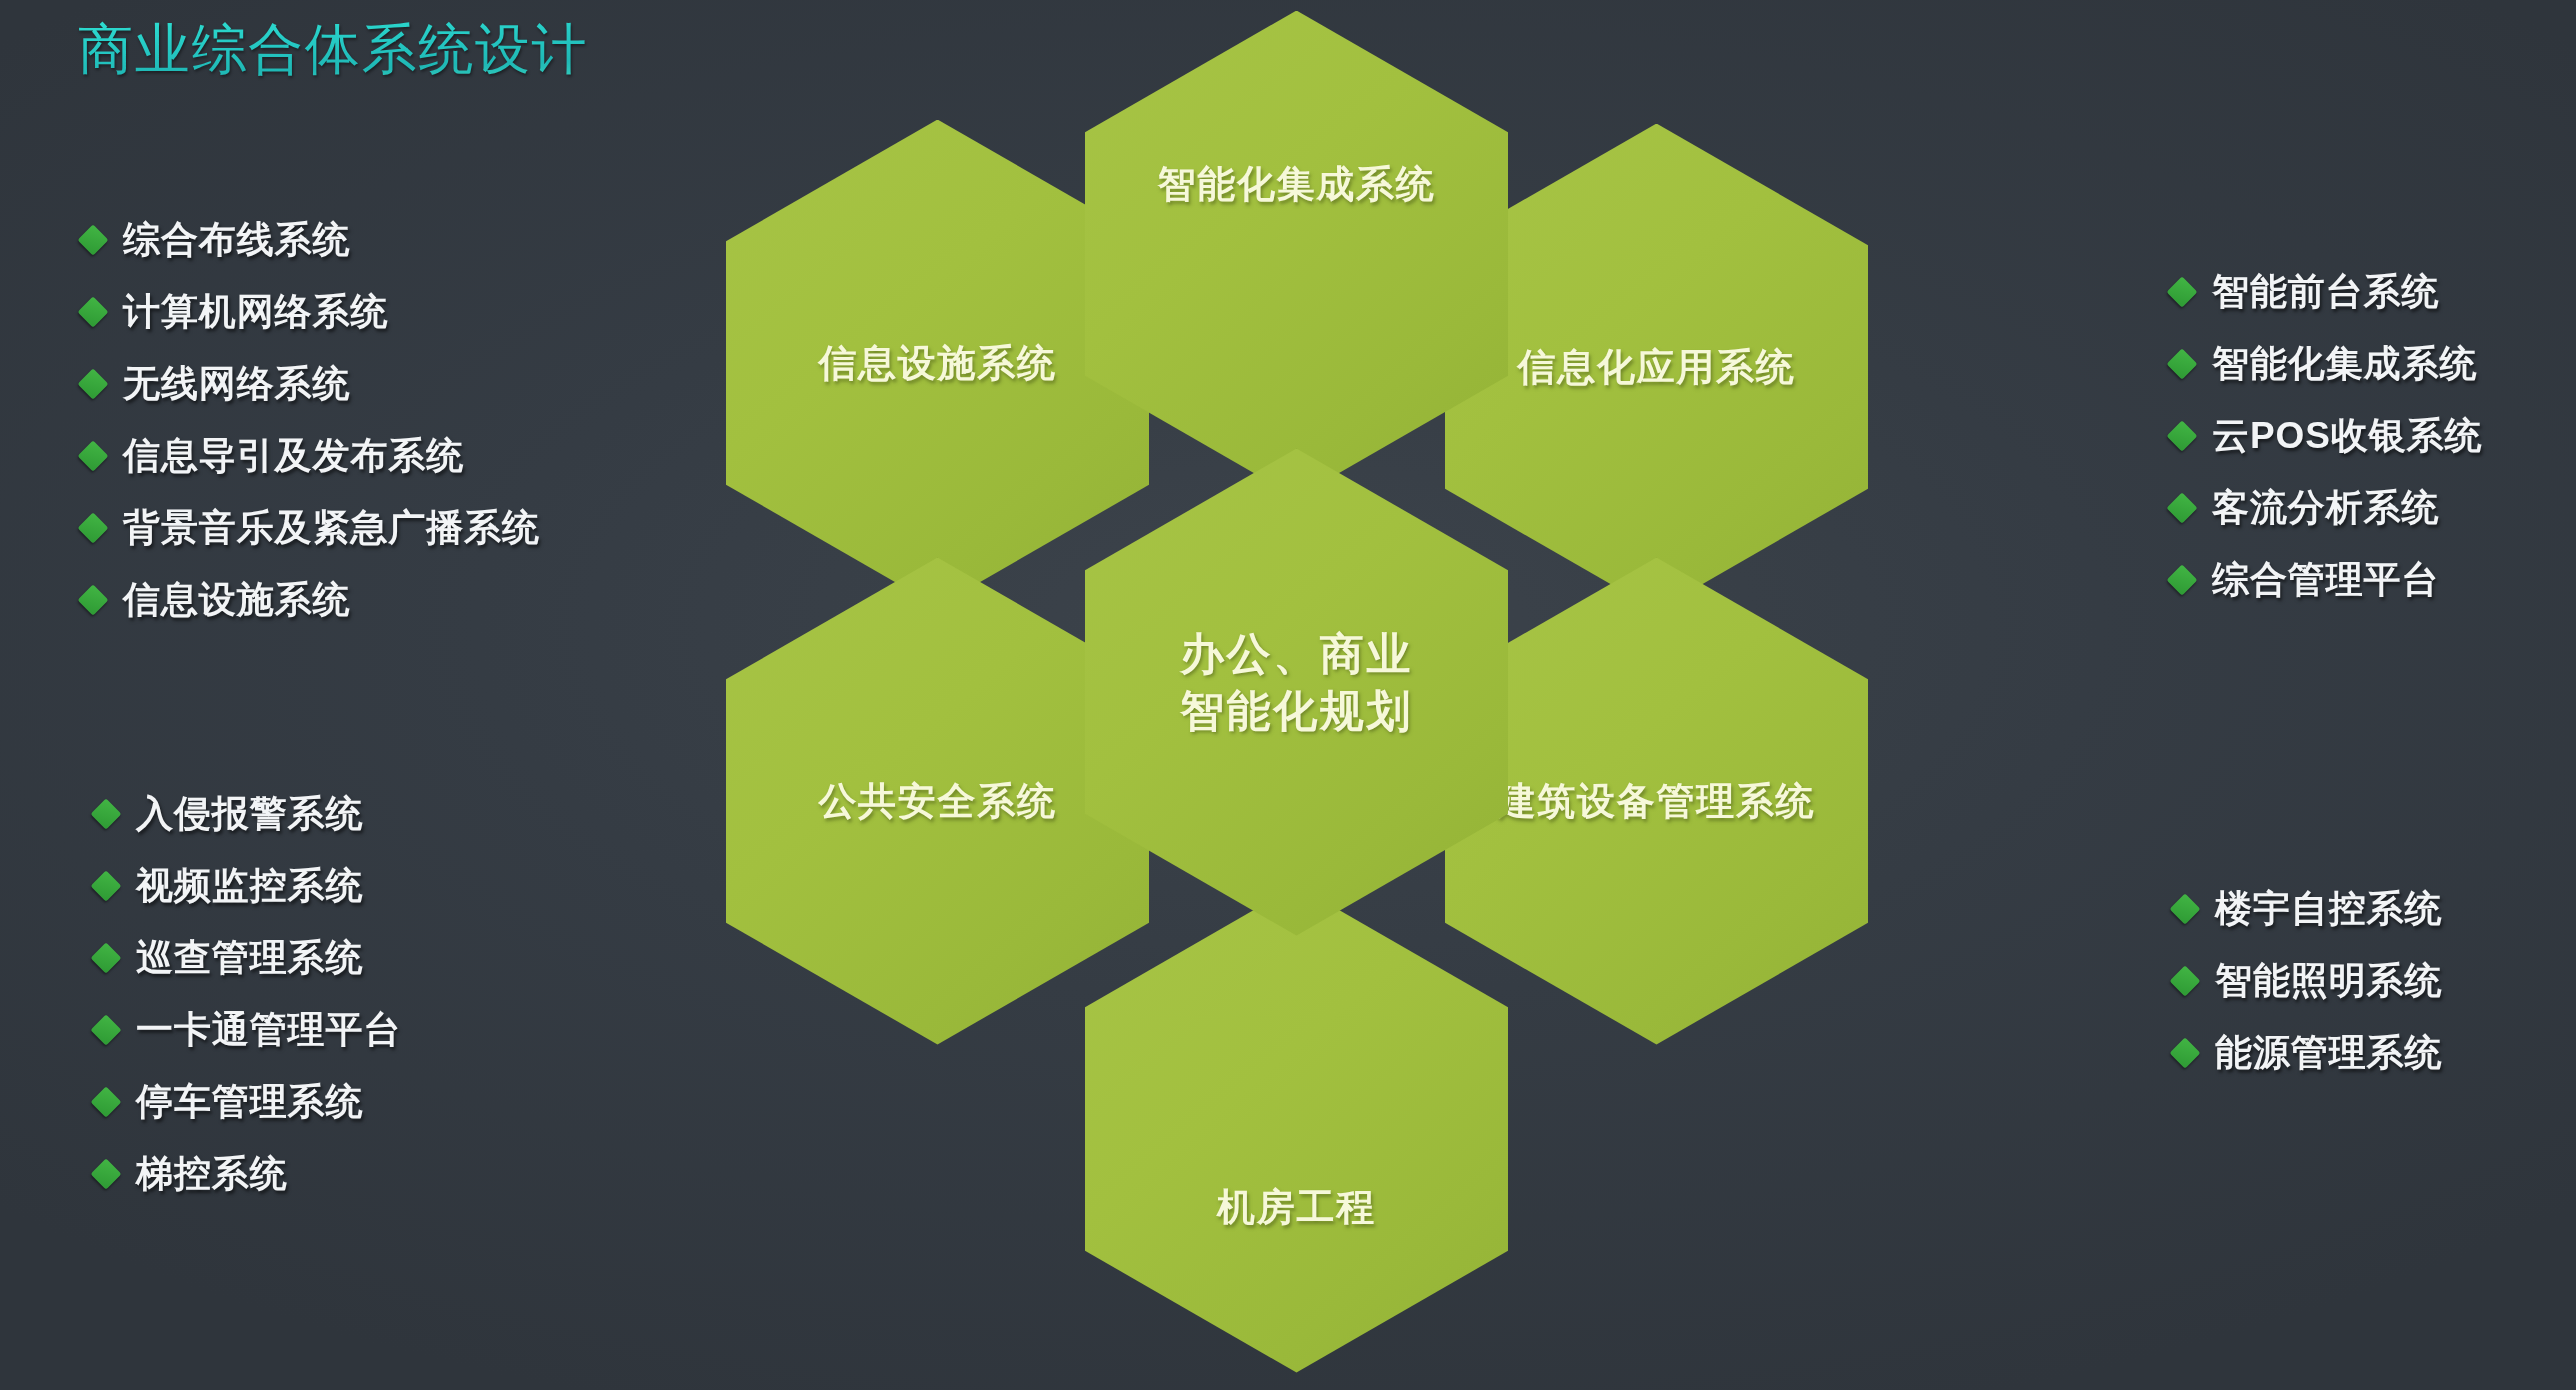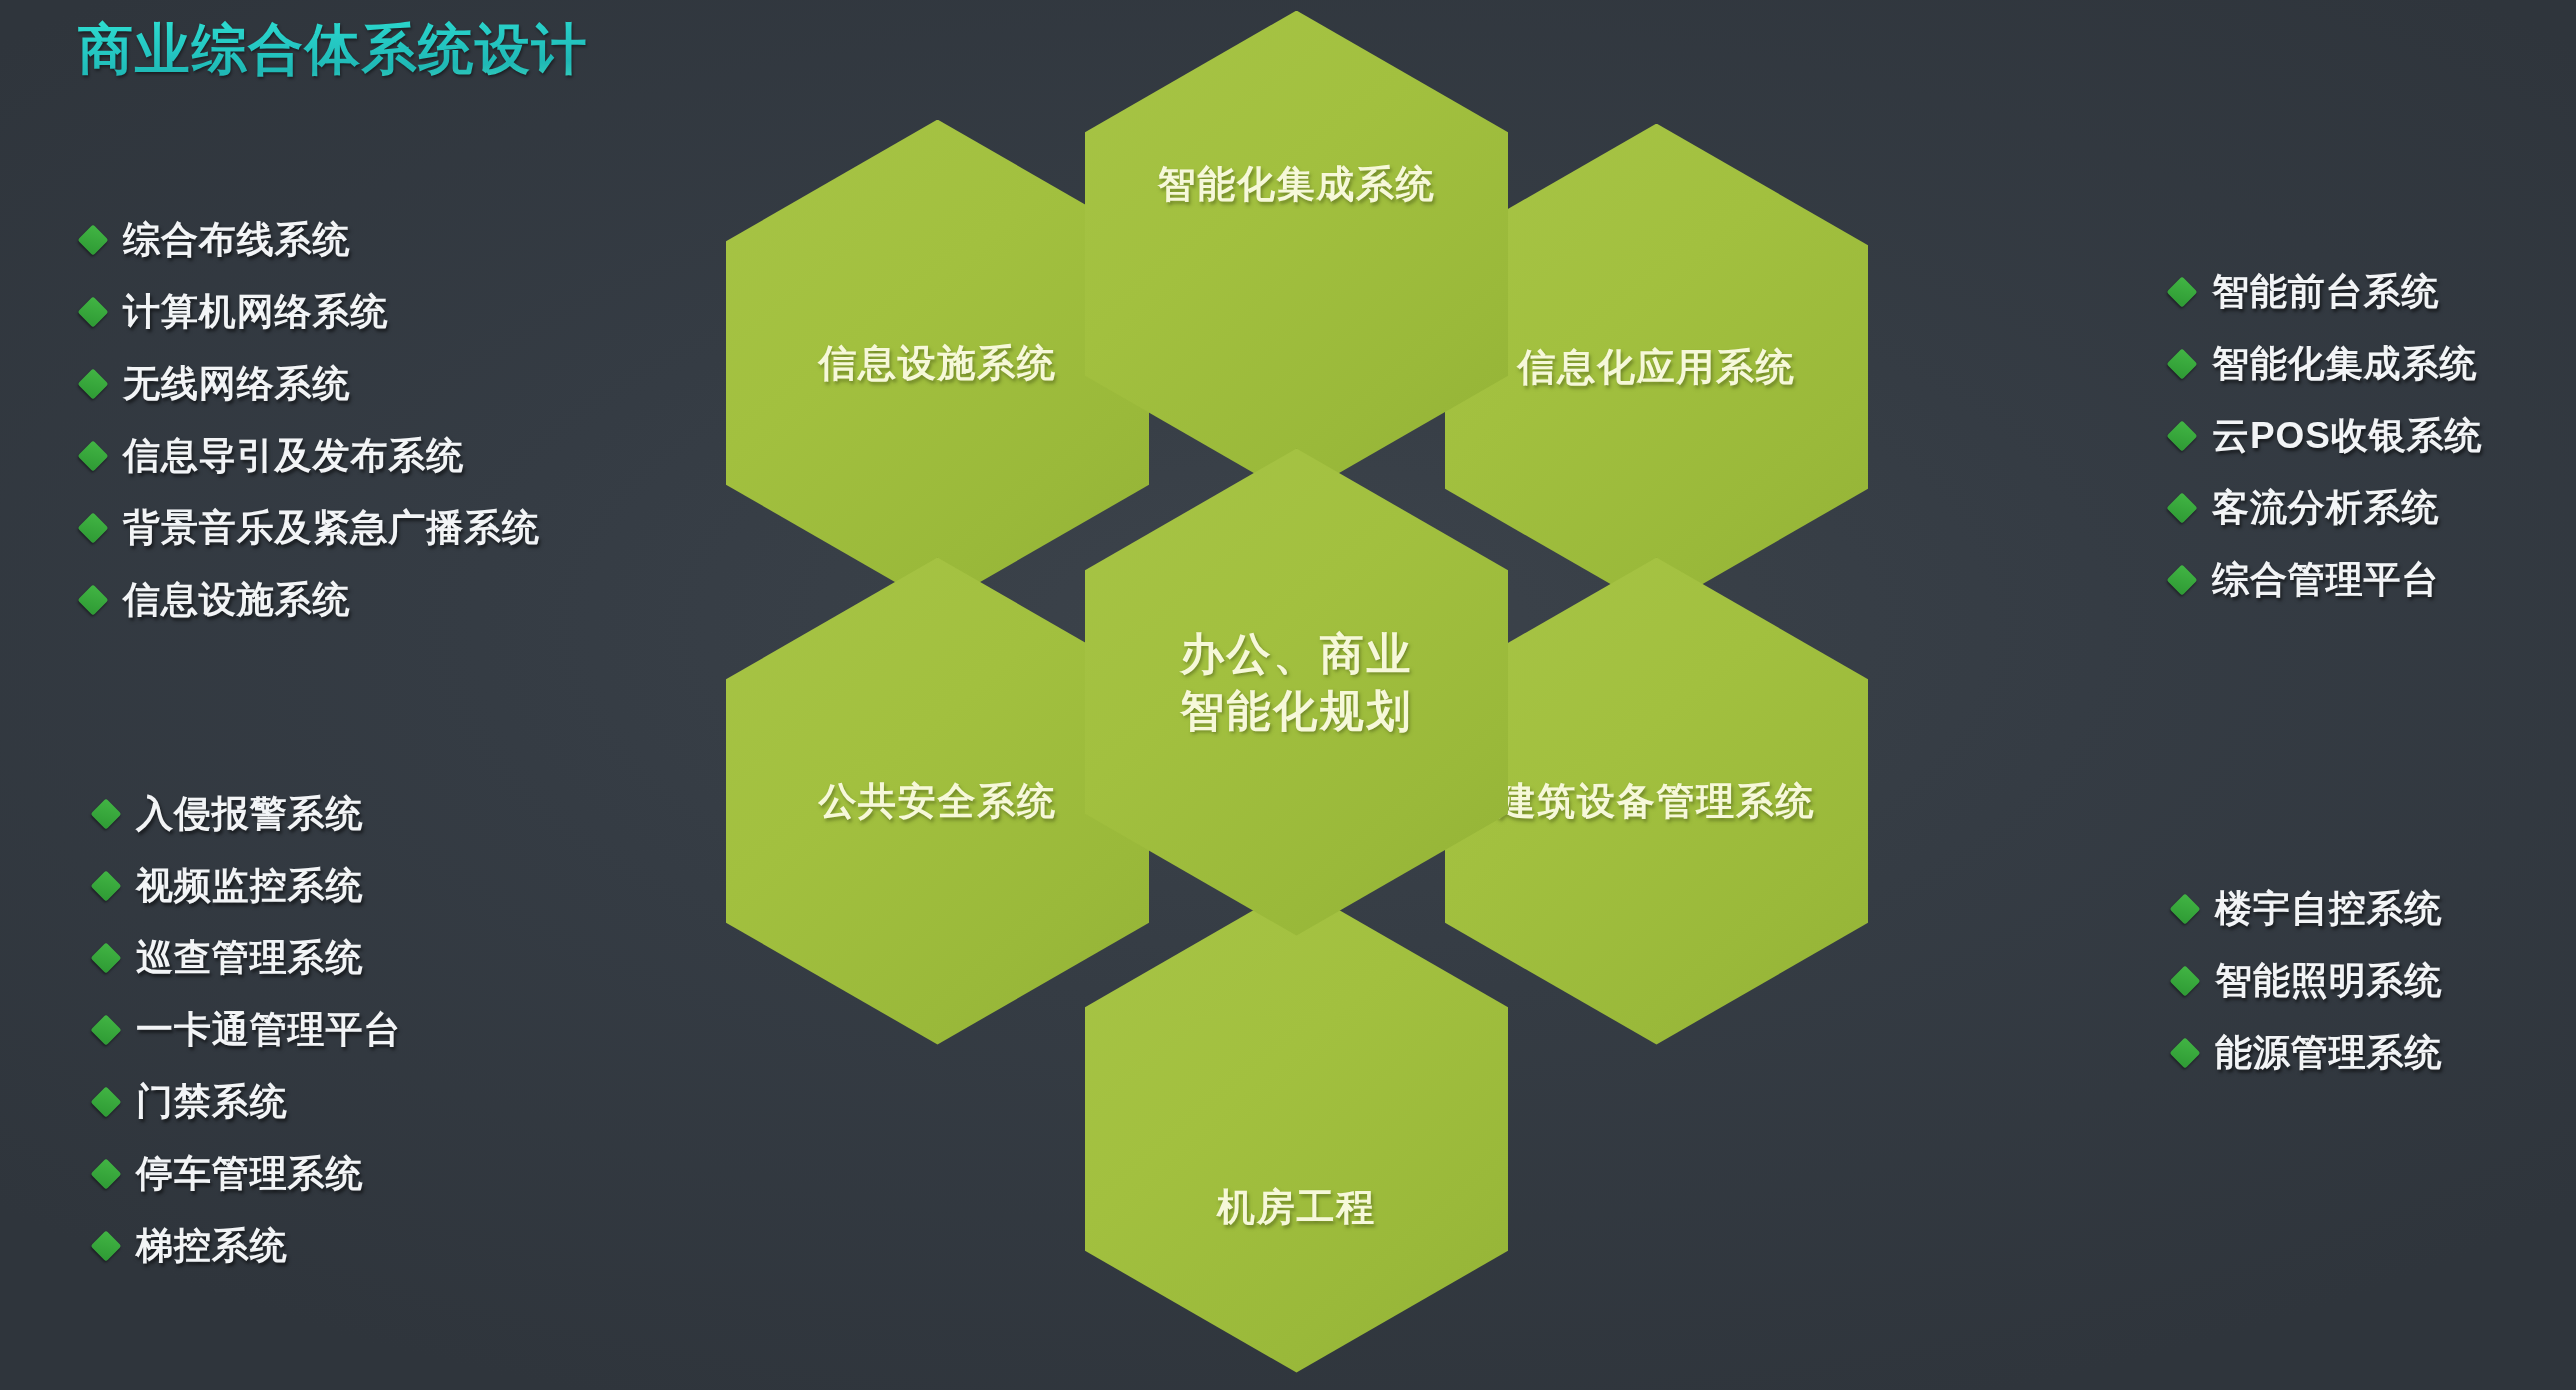--- a/index.html
+++ b/index.html
@@ -19,21 +19,21 @@
     -webkit-font-smoothing: antialiased;
   }
 
   
   #title {
     position: absolute;
     left: 78px;
     top: 17px;
     width: 647px;
     font-size: 55px;
-    font-weight: bold;
+    font-weight: normal;
     line-height: 1.18;
     letter-spacing: 1.7px;
     background: linear-gradient(178deg, #2fe0d2 0%, #25c9c4 38%, #1fb8b5 70%, #3fd8c0 100%);
     -webkit-background-clip: text;
     background-clip: text;
     color: transparent;
     -webkit-text-fill-color: transparent;
     text-shadow: 0 0 0.9px rgba(0,0,0,0.0);
     filter: drop-shadow(1.7px 2.6px 1.7px rgba(0,0,0,0.45));
   }
@@ -182,24 +182,20 @@
     <li class="bullet-item">
       <span class="bullet-diamond"></span>
       <span class="bullet-text">巡查管理系统</span>
     </li>
     <li class="bullet-item">
       <span class="bullet-diamond"></span>
       <span class="bullet-text">一卡通管理平台</span>
     </li>
     <li class="bullet-item">
       <span class="bullet-diamond"></span>
-      <span class="bullet-text">门禁系统</span>
-    </li>
-    <li class="bullet-item">
-      <span class="bullet-diamond"></span>
       <span class="bullet-text">停车管理系统</span>
     </li>
     <li class="bullet-item">
       <span class="bullet-diamond"></span>
       <span class="bullet-text">梯控系统</span>
     </li>
   </ul>
 
   <ul class="bullet-list" id="list-top-right">
     <li class="bullet-item">

